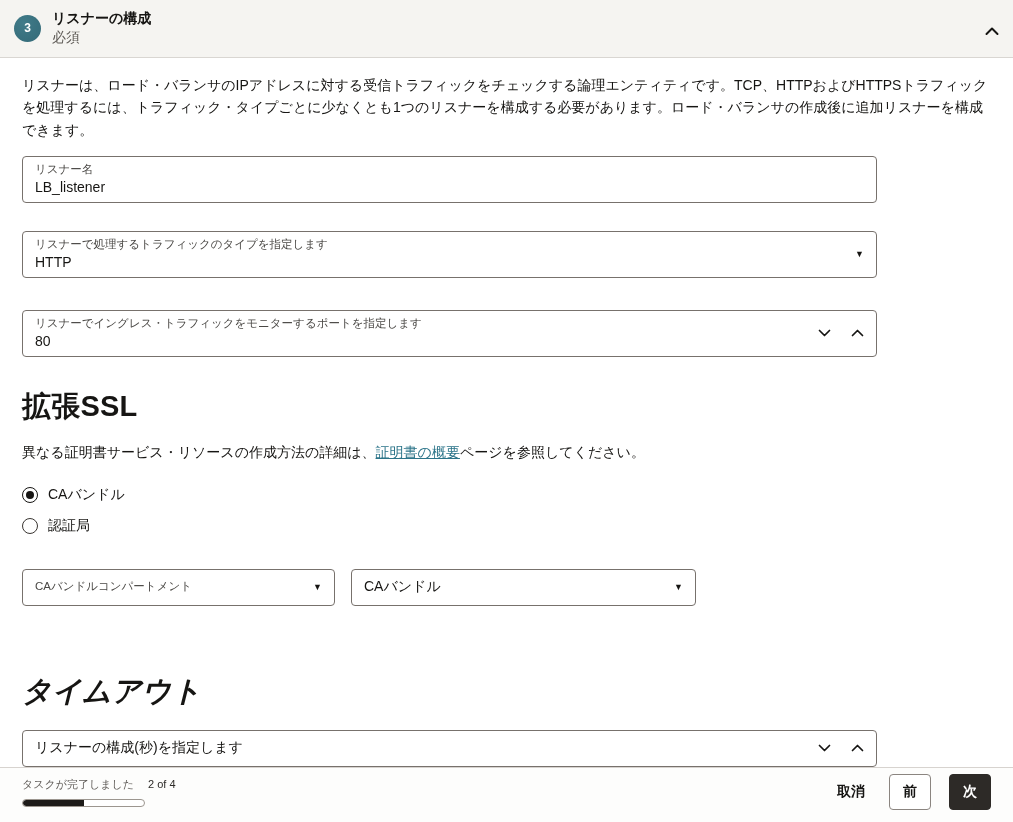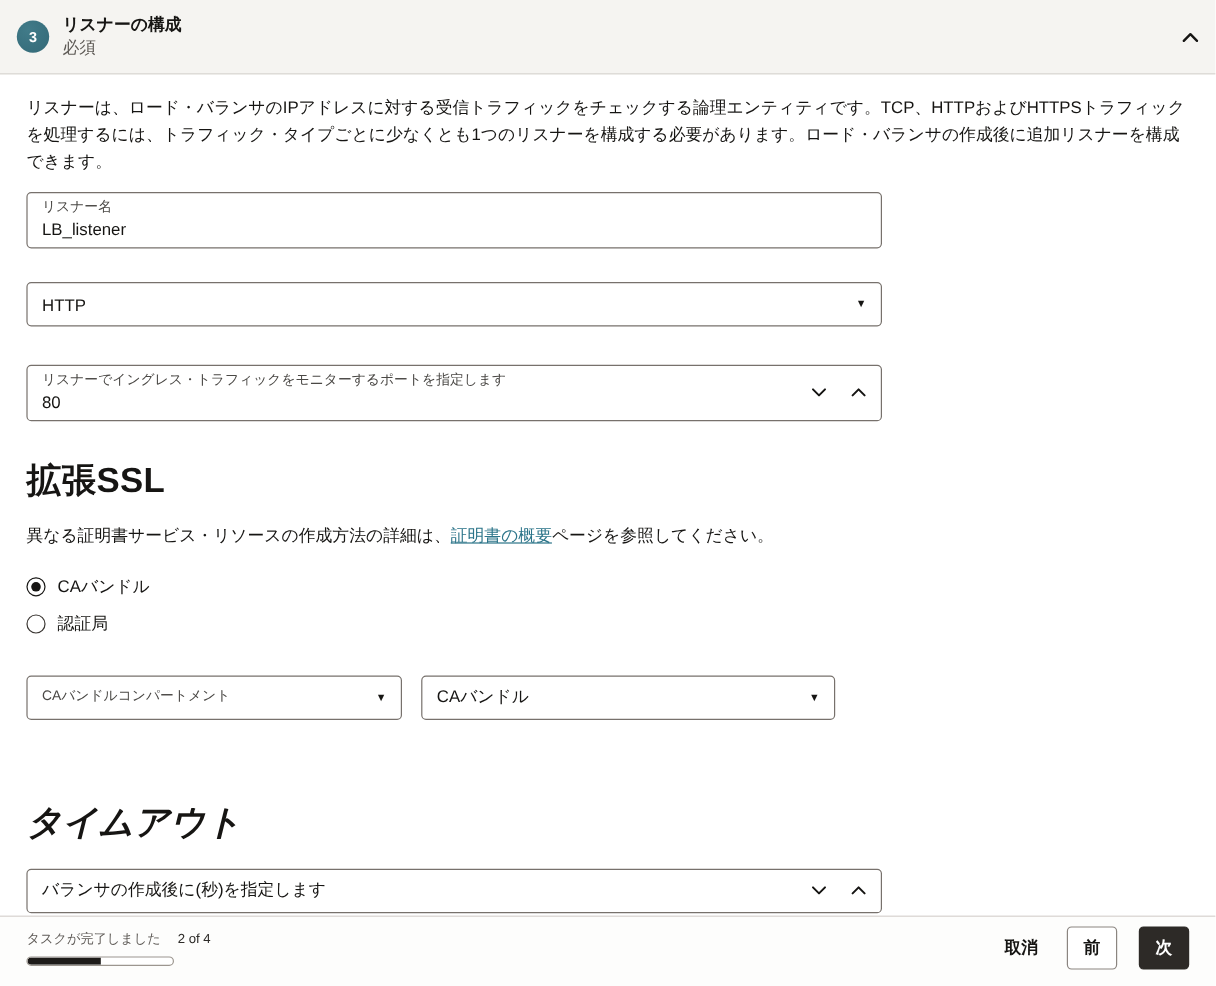--- a/index.html
+++ b/index.html
@@ -13,21 +13,21 @@
   .step-header-text { margin-left: 11px; }
   .step-title { font-size: 14px; font-weight: bold; color: #161513; line-height: 1.2; }
   .step-subtitle { font-size: 14px; color: #5f5b57; margin-top: 2px; }
   .collapse-btn { position: absolute; right: 8px; top: 18px; width: 26px; height: 26px; background: transparent; border: none; cursor: pointer; display: flex; align-items: center; justify-content: center; }
 
   
   .content { flex: 1 1 auto; padding: 16px 22px 0 22px; background: #fff; }
   .para { font-size: 14px; line-height: 1.62; color: #161513; max-width: 969px; }
   .para a { color: #2b7489; text-decoration: underline; cursor: pointer; }
 
-  .field { width: 713px; border: 1px solid #77716c; border-radius: 4px; background: #fff; padding: 5px 12px 6px 12px; display: flex; align-items: center; min-height: 37px; }
+  .field { width: 855px; border: 1px solid #77716c; border-radius: 4px; background: #fff; padding: 5px 12px 6px 12px; display: flex; align-items: center; min-height: 37px; }
   .field-main { flex: 1 1 auto; }
   .field-label { font-size: 11.5px; color: #4a4845; line-height: 1.3; }
   .field-value { font-size: 14px; color: #161513; line-height: 1.3; margin-top: 1px; }
   .field-placeholder { font-size: 14px; color: #161513; }
   .caret-down { font-size: 9px; color: #161513; margin-left: 8px; flex: 0 0 auto; }
   .stepper-icons { display: flex; align-items: center; gap: 20px; margin-left: 8px; flex: 0 0 auto; }
   .stepper-icons svg { display: block; }
 
   .mt14 { margin-top: 14px; }
   .mt28 { margin-top: 28px; }
@@ -87,20 +87,21 @@
 
     <div class="field mt14">
       <div class="field-main">
         <div class="field-label">リスナー名</div>
         <div class="field-value">LB_listener</div>
       </div>
     </div>
 
     <div class="field mt28">
       <div class="field-main">
+        <div class="field-label">リスナーで処理するトラフィックのタイプを指定します</div>
         <div class="field-value">HTTP</div>
       </div>
       <span class="caret-down">▼</span>
     </div>
 
     <div class="field mt32">
       <div class="field-main">
         <div class="field-label">リスナーでイングレス・トラフィックをモニターするポートを指定します</div>
         <div class="field-value">80</div>
       </div>
@@ -148,21 +149,21 @@
           <div class="field-placeholder">CAバンドル</div>
         </div>
         <span class="caret-down">▼</span>
       </div>
     </div>
 
     <h2 class="section-heading" style="margin-top: 66px; font-style: italic;">タイムアウト</h2>
 
     <div class="field" style="margin-top: 18px;">
       <div class="field-main">
-        <div class="field-placeholder">バランサの作成後に(秒)を指定します</div>
+        <div class="field-placeholder">リスナーの構成(秒)を指定します</div>
       </div>
       <div class="stepper-icons">
         <span>
           <svg width="13" height="8" viewBox="0 0 13 8">
               <polyline points="1.5,1.5 6.5,6.5 11.5,1.5" fill="none" stroke="#161513" stroke-width="1.7" stroke-linecap="round" stroke-linejoin="round"></polyline>
             </svg>
         </span>
         <span>
           <svg width="13" height="8" viewBox="0 0 13 8">
               <polyline points="1.5,6.5 6.5,1.5 11.5,6.5" fill="none" stroke="#161513" stroke-width="1.7" stroke-linecap="round" stroke-linejoin="round"></polyline>

